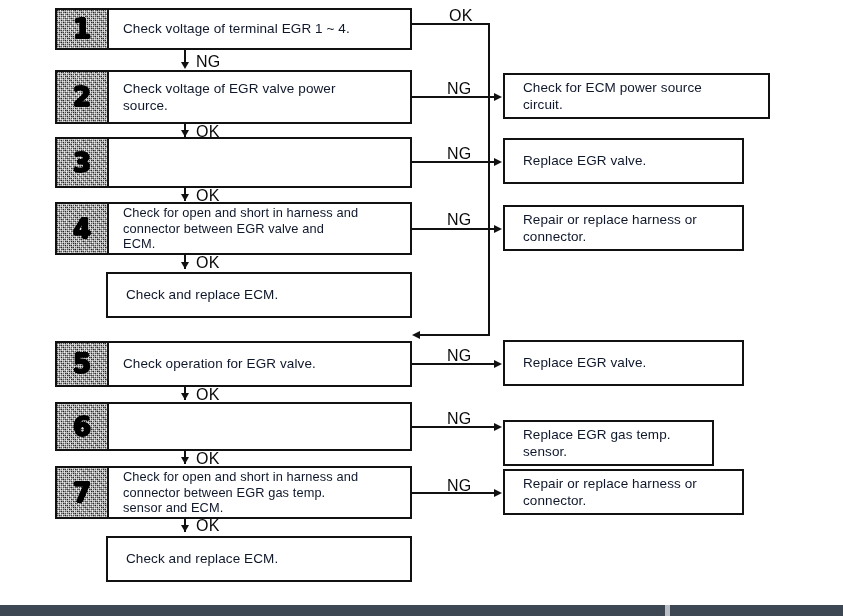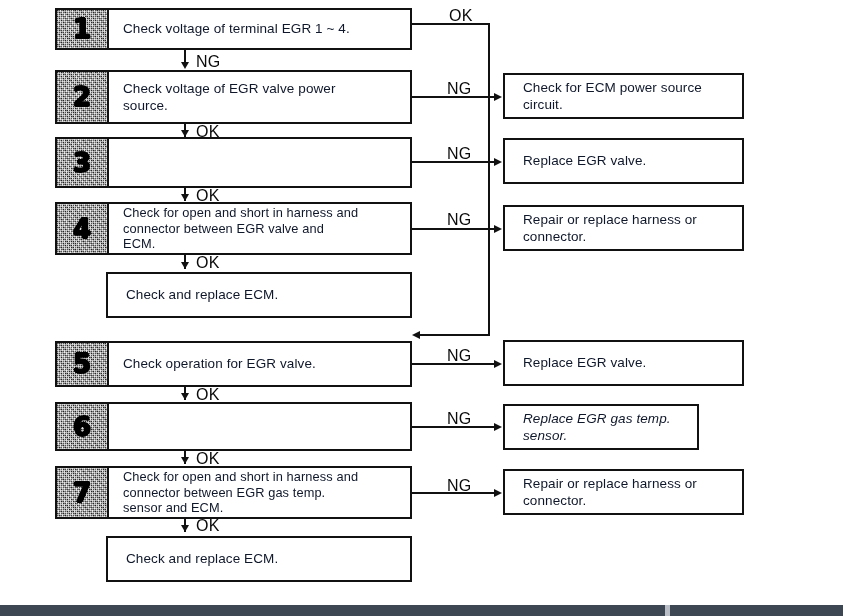--- a/index.html
+++ b/index.html
@@ -241,39 +241,39 @@
   <div class="edge-label" style="left:447px; top:478px;">NG</div>
 
   <div class="vline" style="left:184px; top:519px; height:13px;"></div>
   <div class="arrow-down" style="left:181px; top:525px;"></div>
   <div class="edge-label" style="left:196px; top:518px;">OK</div>
 
   <div class="node plain" style="left:106px; top:536px; width:306px; height:46px;">
     <div class="body">Check and replace ECM.</div>
   </div>
 
-  <div class="node plain" style="left:503px; top:73px; width:241px; height:46px;">
+  <div class="node plain" style="left:503px; top:73px; width:267px; height:46px;">
     <div class="body">Check for ECM power source
 circuit.</div>
   </div>
 
   <div class="node plain" style="left:503px; top:138px; width:241px; height:46px;">
     <div class="body">Replace EGR valve.</div>
   </div>
 
   <div class="node plain" style="left:503px; top:205px; width:241px; height:46px;">
     <div class="body">Repair or replace harness or
 connector.</div>
   </div>
 
   <div class="node plain" style="left:503px; top:340px; width:241px; height:46px;">
     <div class="body">Replace EGR valve.</div>
   </div>
 
-  <div class="node plain" style="left:503px; top:404px; width:196px; height:46px;font-style:italic;">
+  <div class="node plain" style="left:503px; top:420px; width:211px; height:46px;">
     <div class="body">Replace EGR gas temp. sensor.</div>
   </div>
 
   <div class="node plain" style="left:503px; top:469px; width:241px; height:46px;">
     <div class="body">Repair or replace harness or
 connector.</div>
   </div>
 
   <div id="bottom-bar" style="top:605px;">
     <div class="divider" style="left:665px;"></div>

